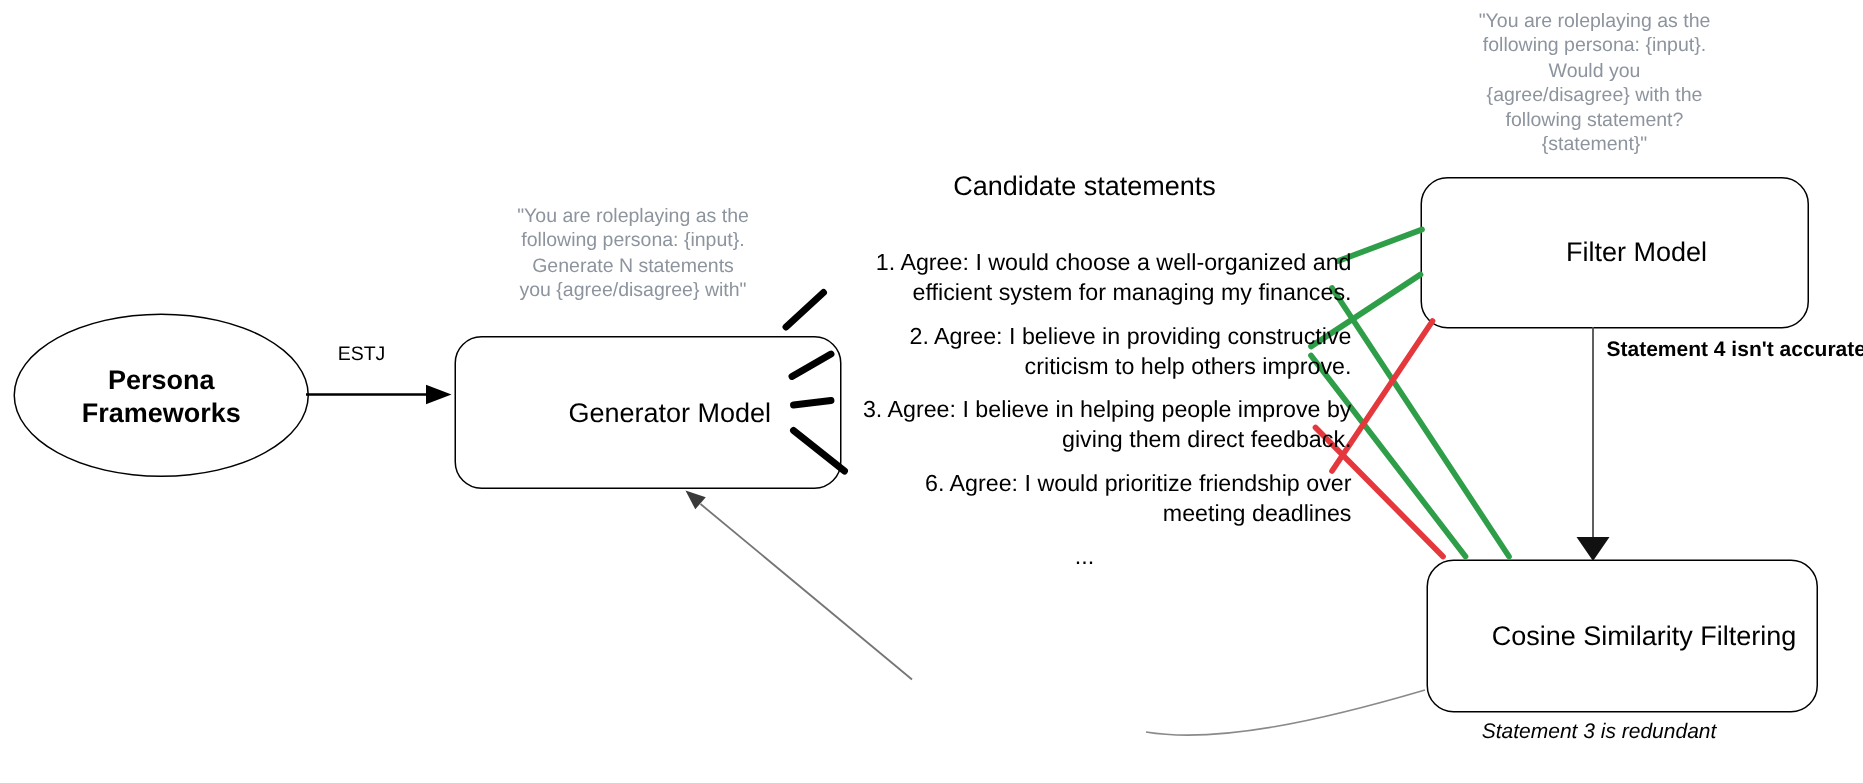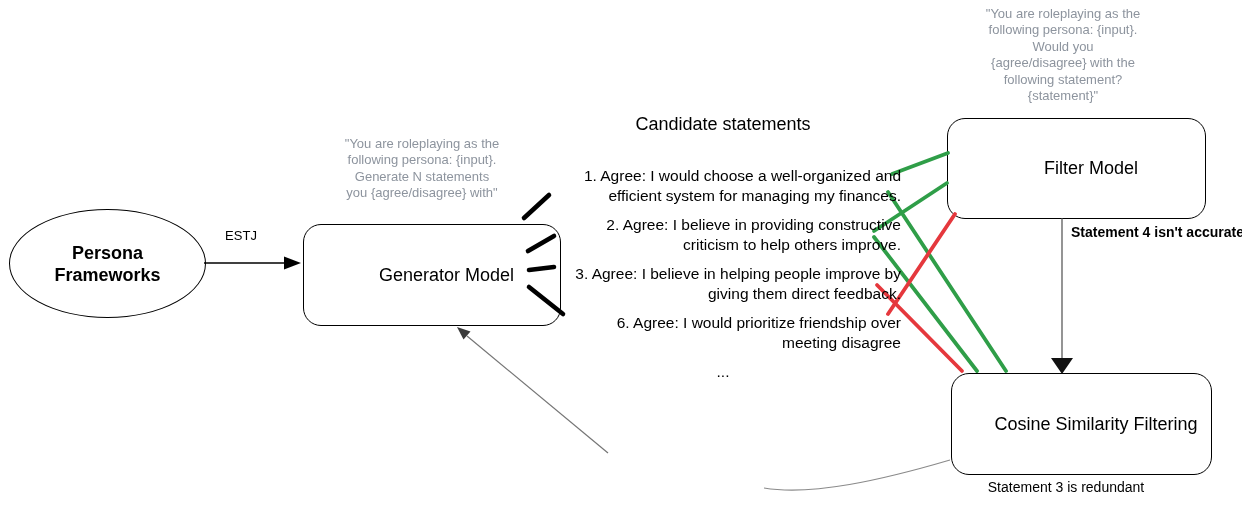--- a/index.html
+++ b/index.html
@@ -27,21 +27,21 @@
   .gen-prompt{left:312px;top:136px;width:220px;}
   .filter-prompt{left:953px;top:6px;width:220px;}
   .cand-title{left:545px;top:114px;width:356px;text-align:center;font-size:18px;}
   .statements{left:545px;top:166px;width:356px;text-align:center;font-size:15.5px;}
   .stmt{margin-bottom:10px;}
   .stmt-line{line-height:19.5px;white-space:nowrap;text-align:right;}
   .ellipsis-line{line-height:19.5px;}
   .estj-label{left:216px;top:228px;width:50px;font-size:13px;text-align:center;}
   .note{font-size:14px;}
   .note-stmt4{left:1071px;top:224px;white-space:nowrap;font-weight:bold;}
-  .note-stmt3{left:951px;top:479px;width:230px;text-align:center;white-space:nowrap;}
+  .note-stmt3{left:951px;top:479px;width:230px;text-align:center;white-space:nowrap;font-style:italic;}
   .repeat-note{left:560px;top:452px;width:224px;text-align:center;font-size:14px;line-height:16.8px;}
   .repeat-line{white-space:nowrap;}
 </style>
 </head>
 <body>
 
 <div class="canvas">
 
   <div class="node ellipse ellipse-node">
     <div>
@@ -115,21 +115,21 @@
     <div class="stmt">
       <div class="stmt-line">2. Agree: I believe in providing constructive</div>
       <div class="stmt-line">criticism to help others improve.</div>
     </div>
     <div class="stmt">
       <div class="stmt-line">3. Agree: I believe in helping people improve by</div>
       <div class="stmt-line">giving them direct feedback.</div>
     </div>
     <div class="stmt">
       <div class="stmt-line">6. Agree: I would prioritize friendship over</div>
-      <div class="stmt-line">meeting disagree</div>
+      <div class="stmt-line">meeting deadlines</div>
     </div>
     <div class="ellipsis-line">...</div>
   </div>
 
   <div class="txt estj-label">ESTJ</div>
 
   <div class="txt note note-stmt4">Statement 4 isn't accurate</div>
 
   <div class="txt note note-stmt3">Statement 3 is redundant</div>
 

